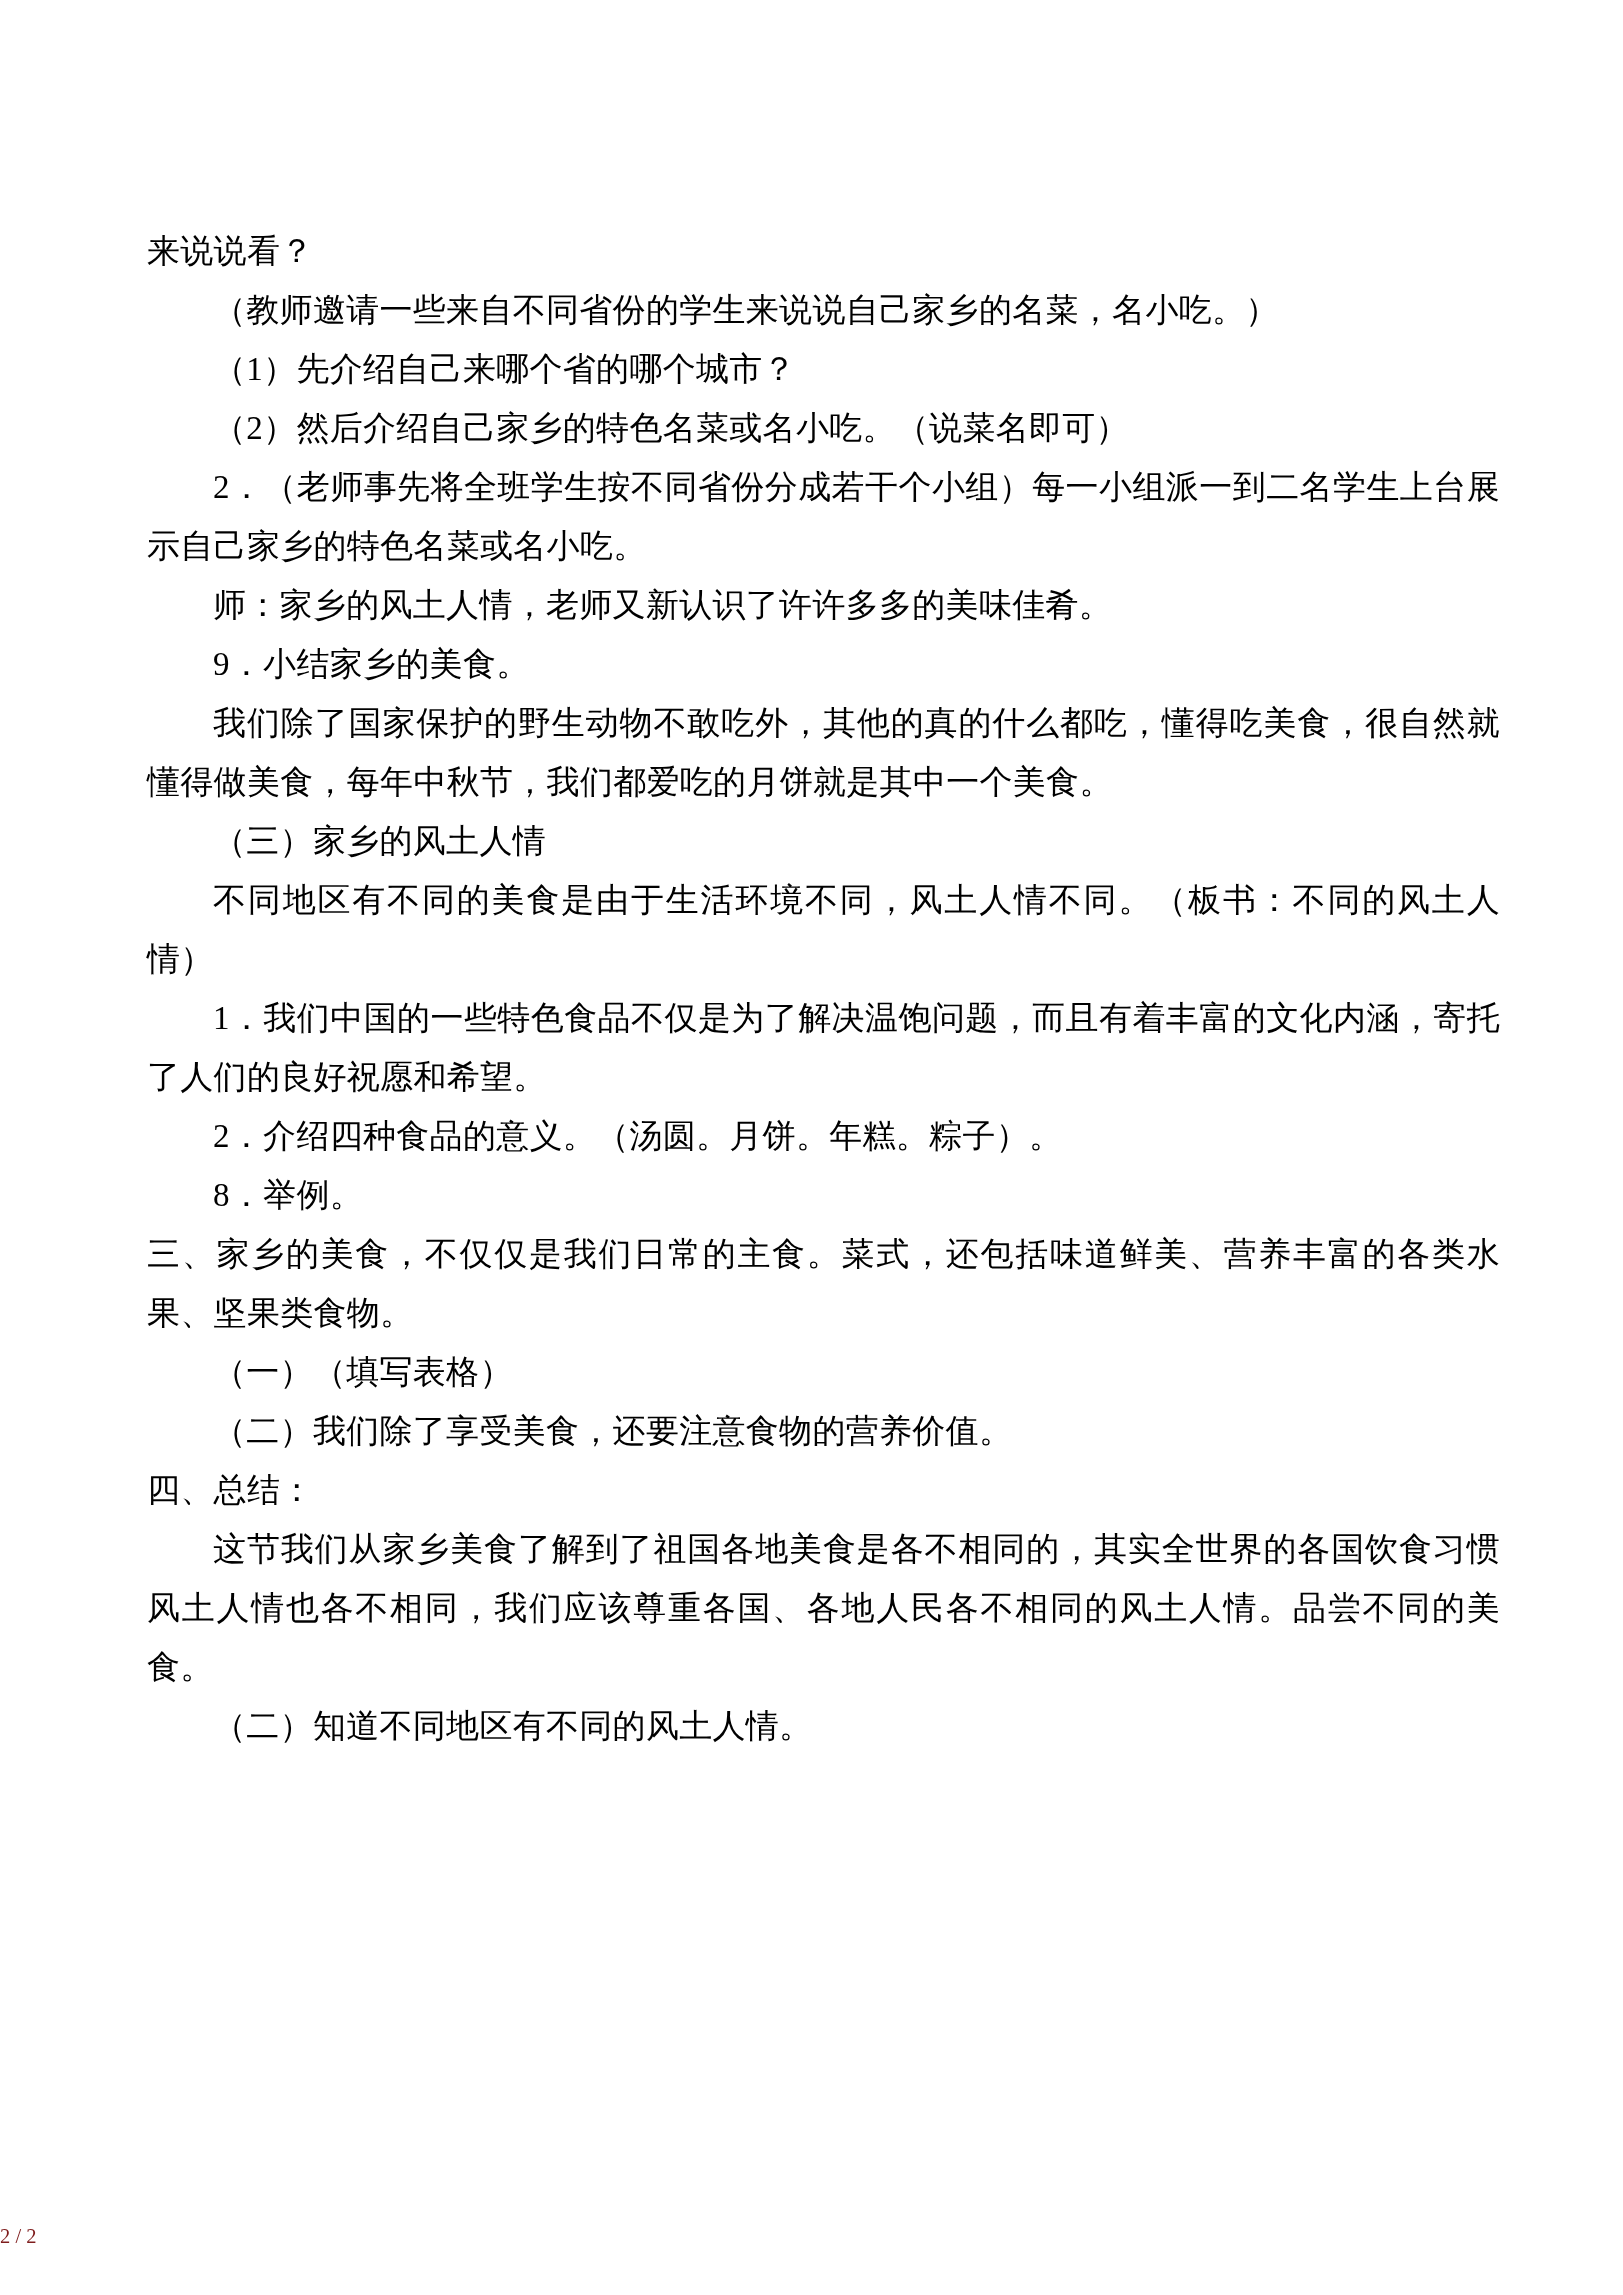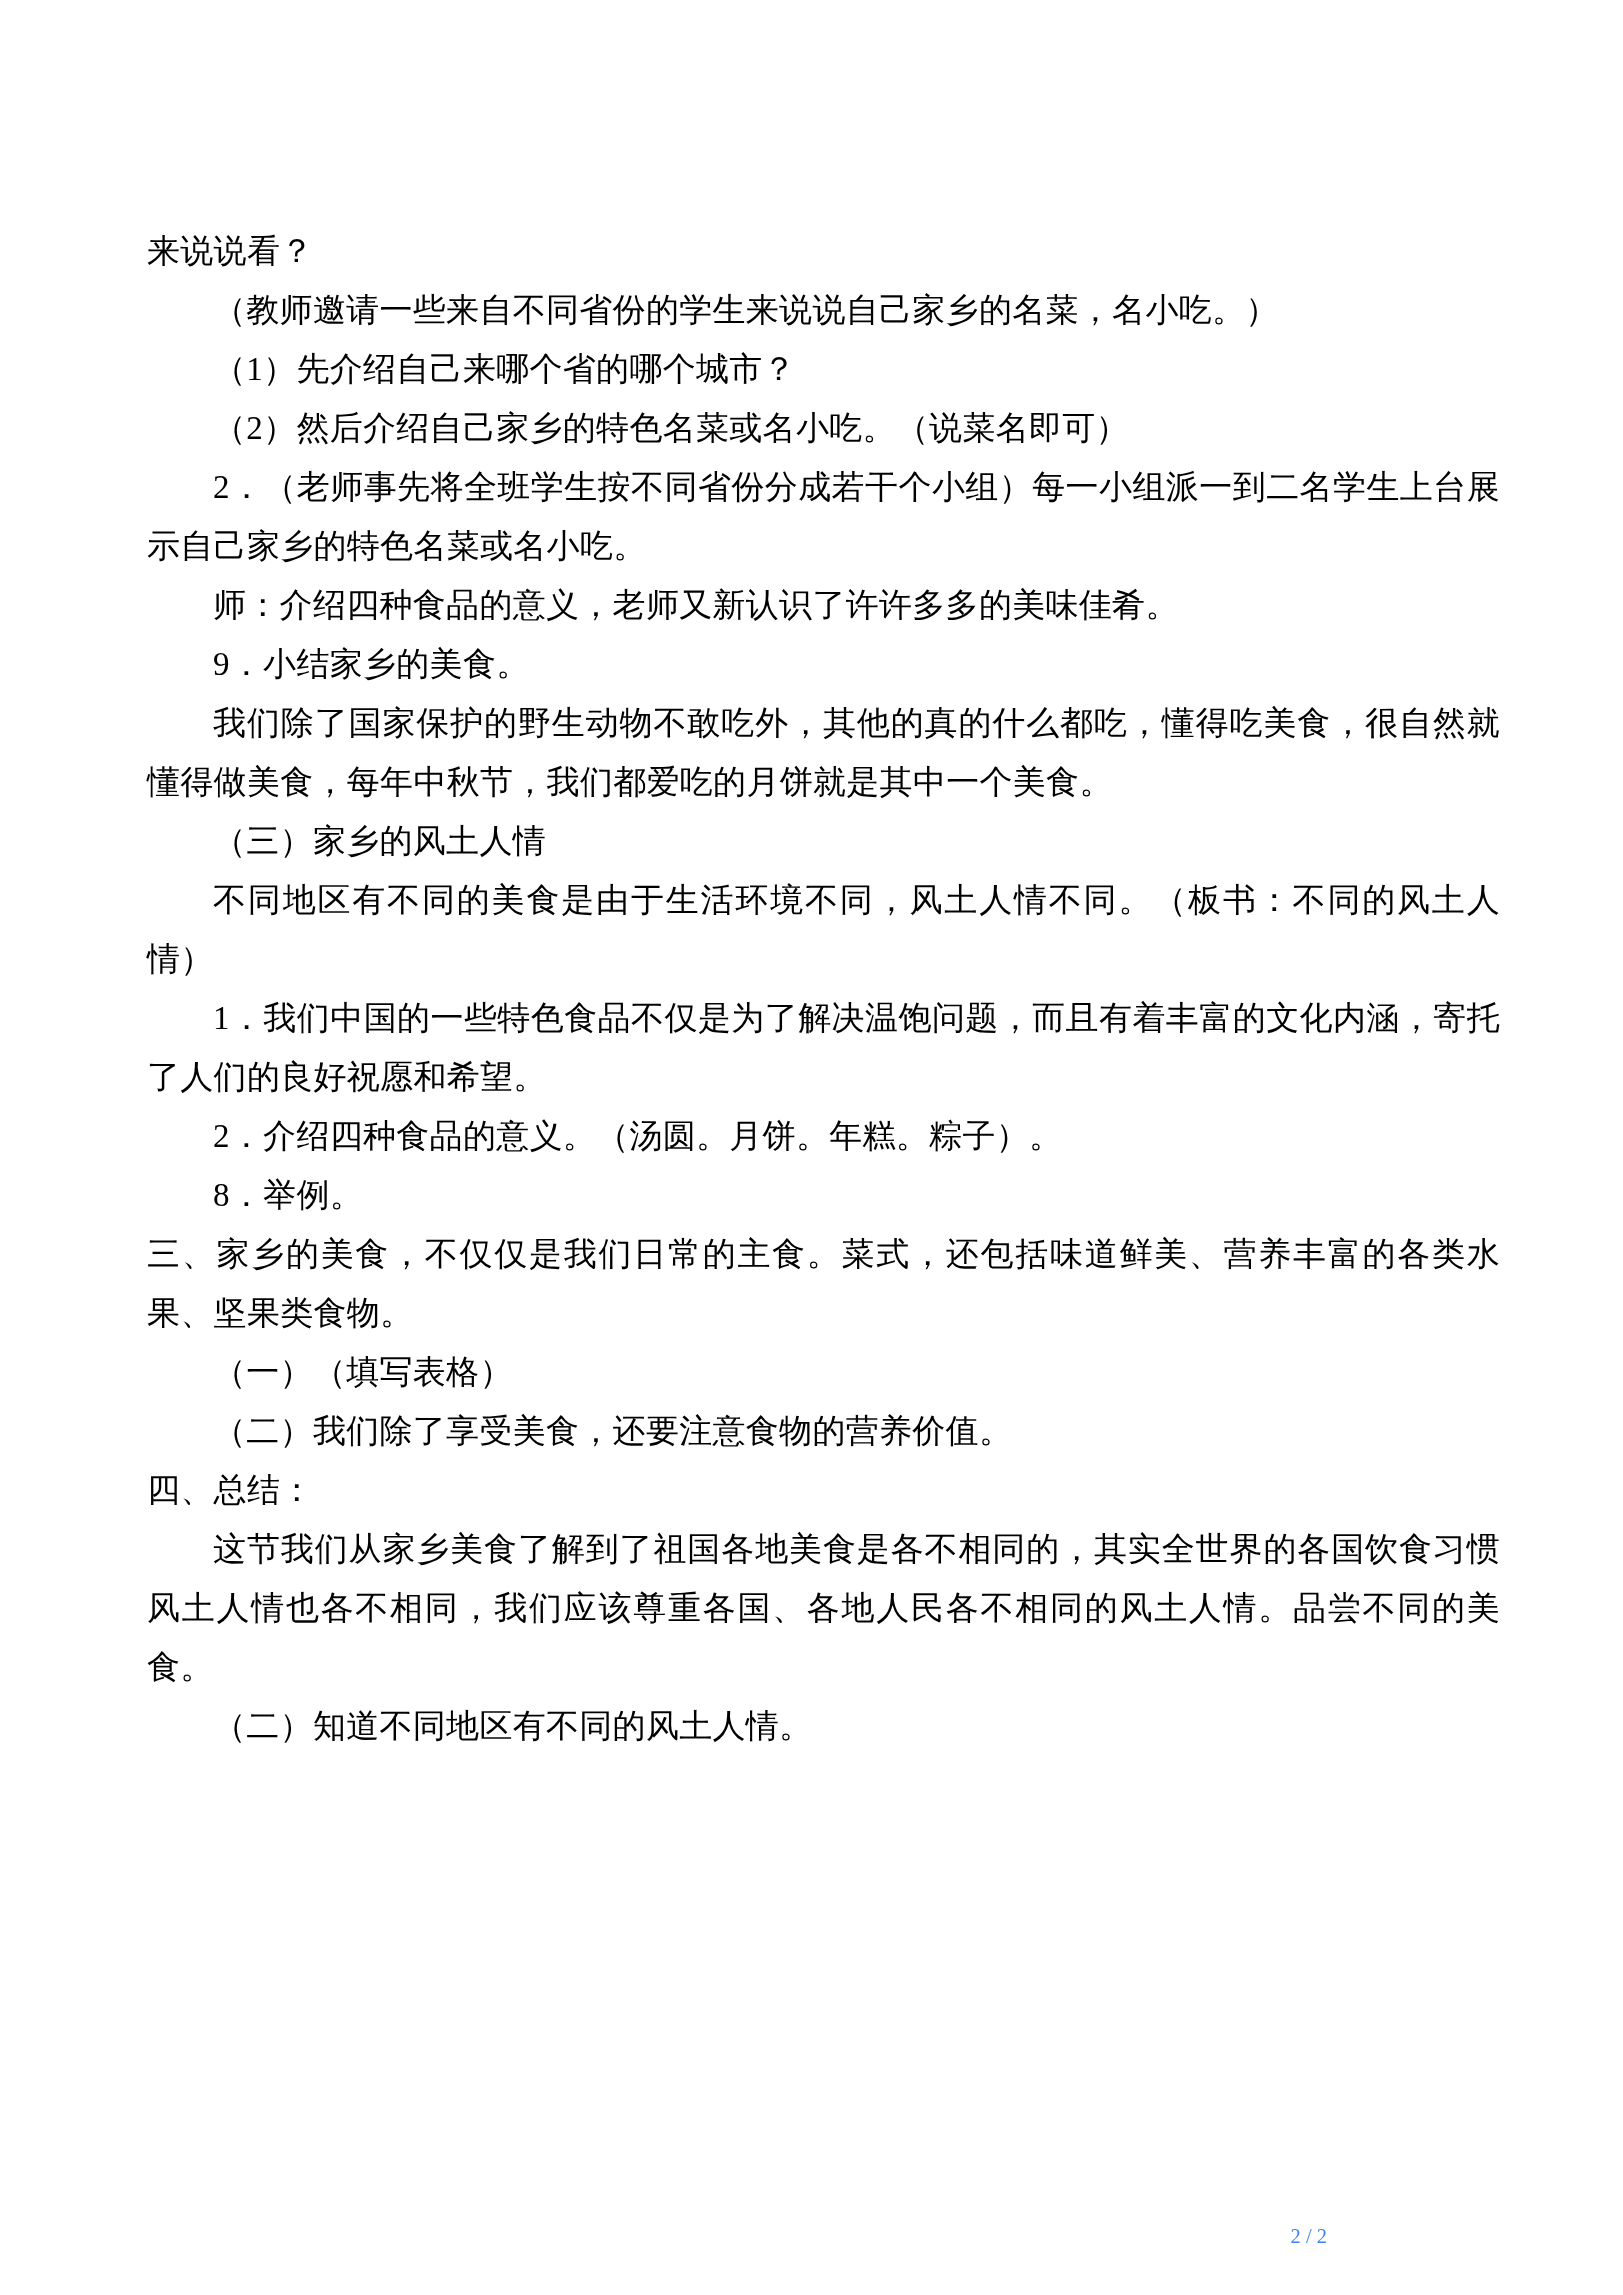--- a/index.html
+++ b/index.html
@@ -42,37 +42,37 @@
     .content p.indent {
       text-indent: 2em;
     }
     .footer {
       position: absolute;
       top: 2164px;
       left: 0;
       width: 1327px;
       height: 59px;
       line-height: 59px;
-      text-align: right;
+      text-align: left;
       font-size: 20.5px;
-      color: #3b82f6;
+      color: #7f1d1d;
     }
   </style>
 </head>
 <body>
 
 <div class="page">
 
   <div class="content">
     <p>来说说看？</p>
     <p class="indent">（教师邀请一些来自不同省份的学生来说说自己家乡的名菜，名小吃。）</p>
     <p class="indent">（1）先介绍自己来哪个省的哪个城市？</p>
     <p class="indent">（2）然后介绍自己家乡的特色名菜或名小吃。（说菜名即可）</p>
     <p class="indent">2．（老师事先将全班学生按不同省份分成若干个小组）每一小组派一到二名学生上台展示自己家乡的特色名菜或名小吃。</p>
-    <p class="indent">师：介绍四种食品的意义，老师又新认识了许许多多的美味佳肴。</p>
+    <p class="indent">师：家乡的风土人情，老师又新认识了许许多多的美味佳肴。</p>
     <p class="indent">9．小结家乡的美食。</p>
     <p class="indent">我们除了国家保护的野生动物不敢吃外，其他的真的什么都吃，懂得吃美食，很自然就懂得做美食，每年中秋节，我们都爱吃的月饼就是其中一个美食。</p>
     <p class="indent">（三）家乡的风土人情</p>
     <p class="indent">不同地区有不同的美食是由于生活环境不同，风土人情不同。（板书：不同的风土人情）</p>
     <p class="indent">1．我们中国的一些特色食品不仅是为了解决温饱问题，而且有着丰富的文化内涵，寄托了人们的良好祝愿和希望。</p>
     <p class="indent">2．介绍四种食品的意义。（汤圆。月饼。年糕。粽子）。</p>
     <p class="indent">8．举例。</p>
     <p>三、家乡的美食，不仅仅是我们日常的主食。菜式，还包括味道鲜美、营养丰富的各类水果、坚果类食物。</p>
     <p class="indent">（一）（填写表格）</p>
     <p class="indent">（二）我们除了享受美食，还要注意食物的营养价值。</p>

